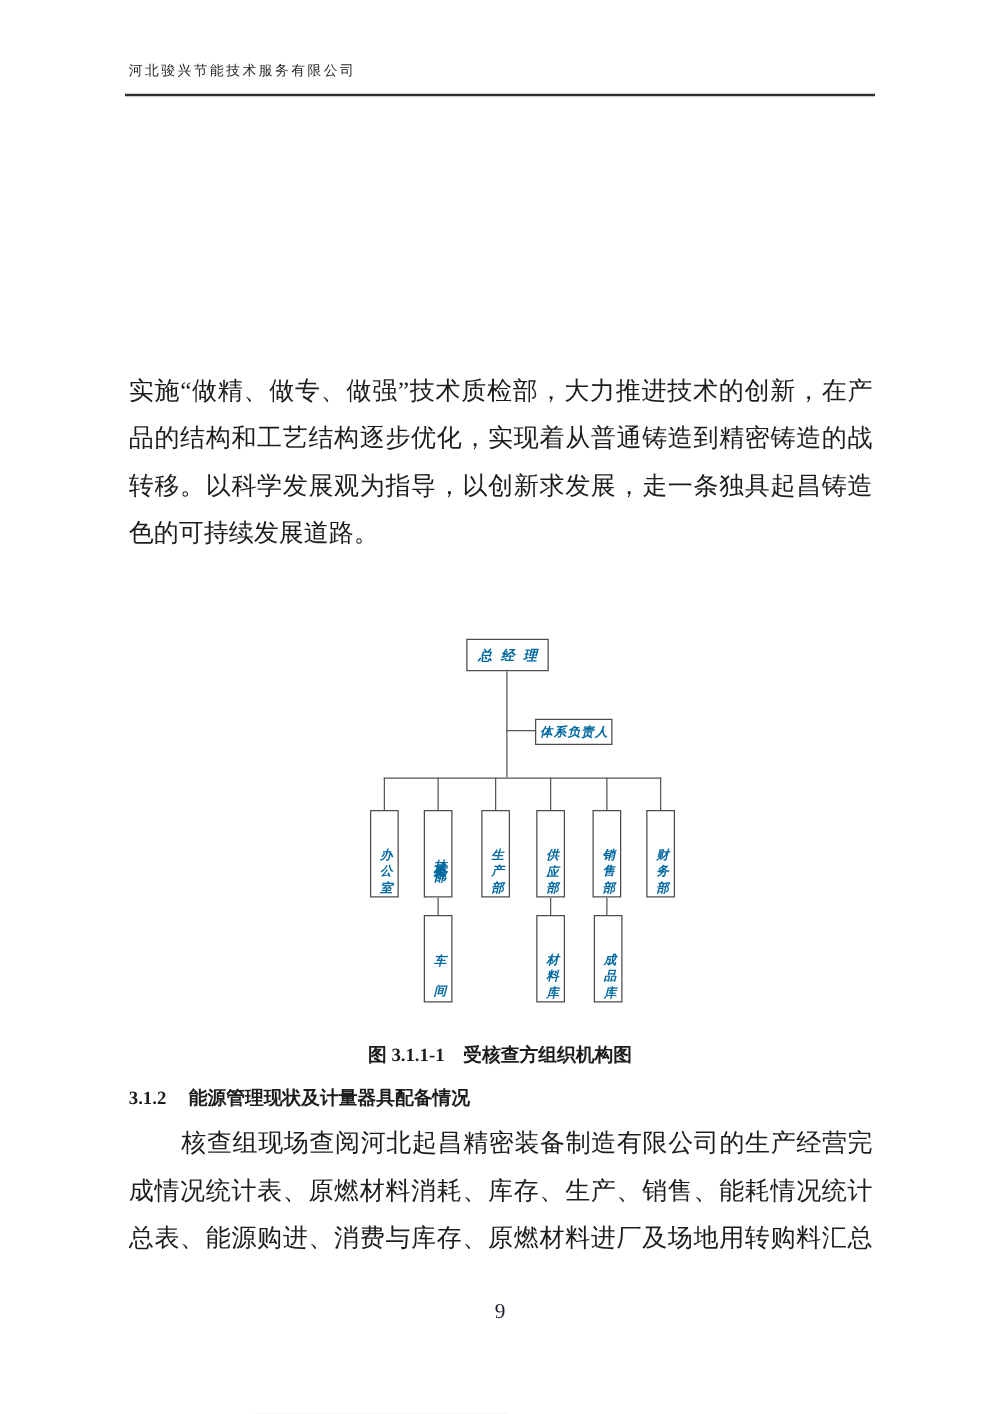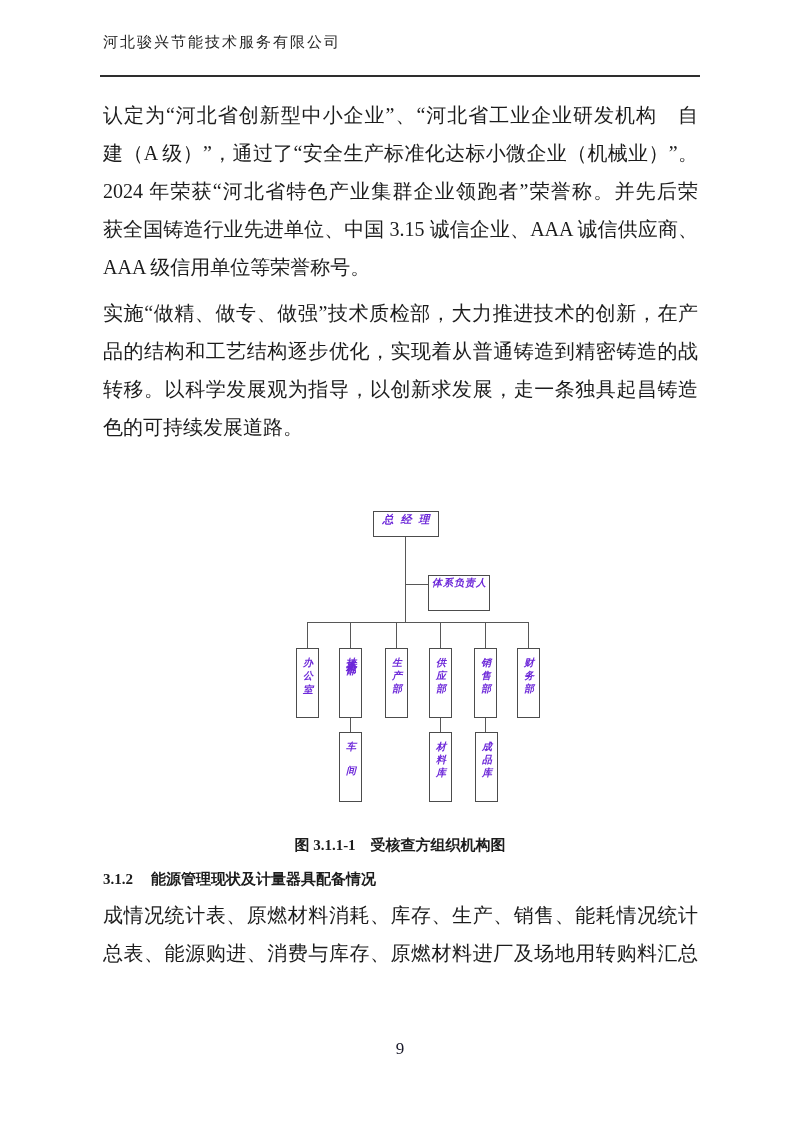--- a/index.html
+++ b/index.html
@@ -4,22 +4,22 @@
 <style>
   html,body { margin:0; padding:0; background:#e8e8e8; }
   .page {
     position:relative; width:800px; height:1131px; margin:0 auto;
     background:#ffffff; overflow:hidden;
     font-family:"Liberation Serif","DejaVu Serif",serif;
     color:#1c1c1c;
   }
   
   .hdr-text {
-    position:absolute; left:103px; top:33px;
-    font-size:15px; letter-spacing:2px; color:#262626;
+    position:absolute; left:103px; top:49px;
+    font-size:11px; letter-spacing:2px; color:#262626;
   }
   .hdr-rule {
     position:absolute; left:100px; top:75px; width:600px; height:2px;
     background:#2e2e2e;
   }
   
   .para { position:absolute; left:103px; width:595px; }
   .line {
     width:595px; height:38px; line-height:38px;
     font-size:20px; text-align:justify; text-justify:inter-character;
@@ -36,22 +36,22 @@
   .sec-heading {
     position:absolute; left:103px; top:864px; height:30px; line-height:30px;
     font-weight:bold; font-size:15px;
   }
   .sec-heading .num { margin-right:18px; }
   
   .chart { position:absolute; left:0; top:505px; width:800px; height:312px; }
   .cline { position:absolute; background:#575757; }
   .cbox {
     position:absolute; border:1px solid #4c4c4c; background:#fff;
-    display:flex; justify-content:center;
-    color:#6d28d9; box-sizing:border-box;
+    display:flex; align-items:center; justify-content:center;
+    color:#0369a1; box-sizing:border-box;
   }
   .lbl { font-style:italic; font-size:10px; font-weight:bold; }
   .gm .lbl  { font-size:11px; letter-spacing:7px; margin-right:-7px; }
   .staff .lbl { font-size:10px; letter-spacing:1px; margin-right:-1px; }
   .vert .lbl { writing-mode:vertical-rl; text-orientation:upright; }
   .v3 .lbl { letter-spacing:13px; margin-bottom:-13px; }
   .v5 .lbl { letter-spacing:2px;  margin-bottom:-2px; }
   .v2 .lbl { letter-spacing:24px; margin-bottom:-24px; }
   
   .page-num {
@@ -60,27 +60,20 @@
   }
 </style>
 </head>
 <body>
 
 <div class="page">
 
   <div class="hdr-text">河北骏兴节能技术服务有限公司</div>
   <div class="hdr-rule"></div>
 
-  <div class="para" style="top:96px">
-    <div class="line jl">认定为“河北省创新型中小企业”、“河北省工业企业研发机构　自</div>
-    <div class="line jl">建（A 级）”，通过了“安全生产标准化达标小微企业（机械业）”。</div>
-    <div class="line jl">2024 年荣获“河北省特色产业集群企业领跑者”荣誉称。并先后荣</div>
-    <div class="line jl">获全国铸造行业先进单位、中国 3.15 诚信企业、AAA 诚信供应商、</div>
-    <div class="line shortline">AAA 级信用单位等荣誉称号。</div>
-  </div>
 
   <div class="para" style="top:294px">
     <div class="line jl">实施“做精、做专、做强”技术质检部，大力推进技术的创新，在产</div>
     <div class="line jl">品的结构和工艺结构逐步优化，实现着从普通铸造到精密铸造的战略</div>
     <div class="line jl">转移。以科学发展观为指导，以创新求发展，走一条独具起昌铸造特</div>
     <div class="line shortline">色的可持续发展道路。</div>
   </div>
 
   <div class="chart">
 
@@ -94,21 +87,21 @@
     <div class="cline" style="left:485px; top:117px; width:1px; height:26px"></div>
     <div class="cline" style="left:528px; top:117px; width:1px; height:26px"></div>
     <div class="cline" style="left:350px; top:213px; width:1px; height:14px"></div>
     <div class="cline" style="left:440px; top:213px; width:1px; height:14px"></div>
     <div class="cline" style="left:485px; top:213px; width:1px; height:14px"></div>
 
     <div class="cbox gm" style="left:373px; top:6px; width:66px; height:26px">
       <span class="lbl">总经理</span>
     </div>
 
-    <div class="cbox staff" style="left:428px; top:70px; width:62px; height:36px">
+    <div class="cbox staff" style="left:428px; top:70px; width:62px; height:21px">
       <span class="lbl">体系负责人</span>
     </div>
 
     <div class="cbox vert v3" style="left:296px; top:143px; width:23px; height:70px">
       <span class="lbl">办公室</span>
     </div>
     <div class="cbox vert v5" style="left:339px; top:143px; width:23px; height:70px">
       <span class="lbl">技术质检部</span>
     </div>
     <div class="cbox vert v3" style="left:385px; top:143px; width:23px; height:70px">
@@ -135,19 +128,20 @@
     </div>
   </div>
 
   <div class="fig-caption">图 3.1.1-1　受核查方组织机构图</div>
 
   <div class="sec-heading">
     <span class="num">3.1.2</span><span>能源管理现状及计量器具配备情况</span>
   </div>
 
   <div class="para" style="top:896px">
+    <div class="line jl indent">核查组现场查阅河北起昌精密装备制造有限公司的生产经营完</div>
     <div class="line jl">成情况统计表、原燃材料消耗、库存、生产、销售、能耗情况统计汇</div>
     <div class="line jl">总表、能源购进、消费与库存、原燃材料进厂及场地用转购料汇总表、</div>
   </div>
 
   <div class="page-num">9</div>
 
 </div>
 
 </body></html>

